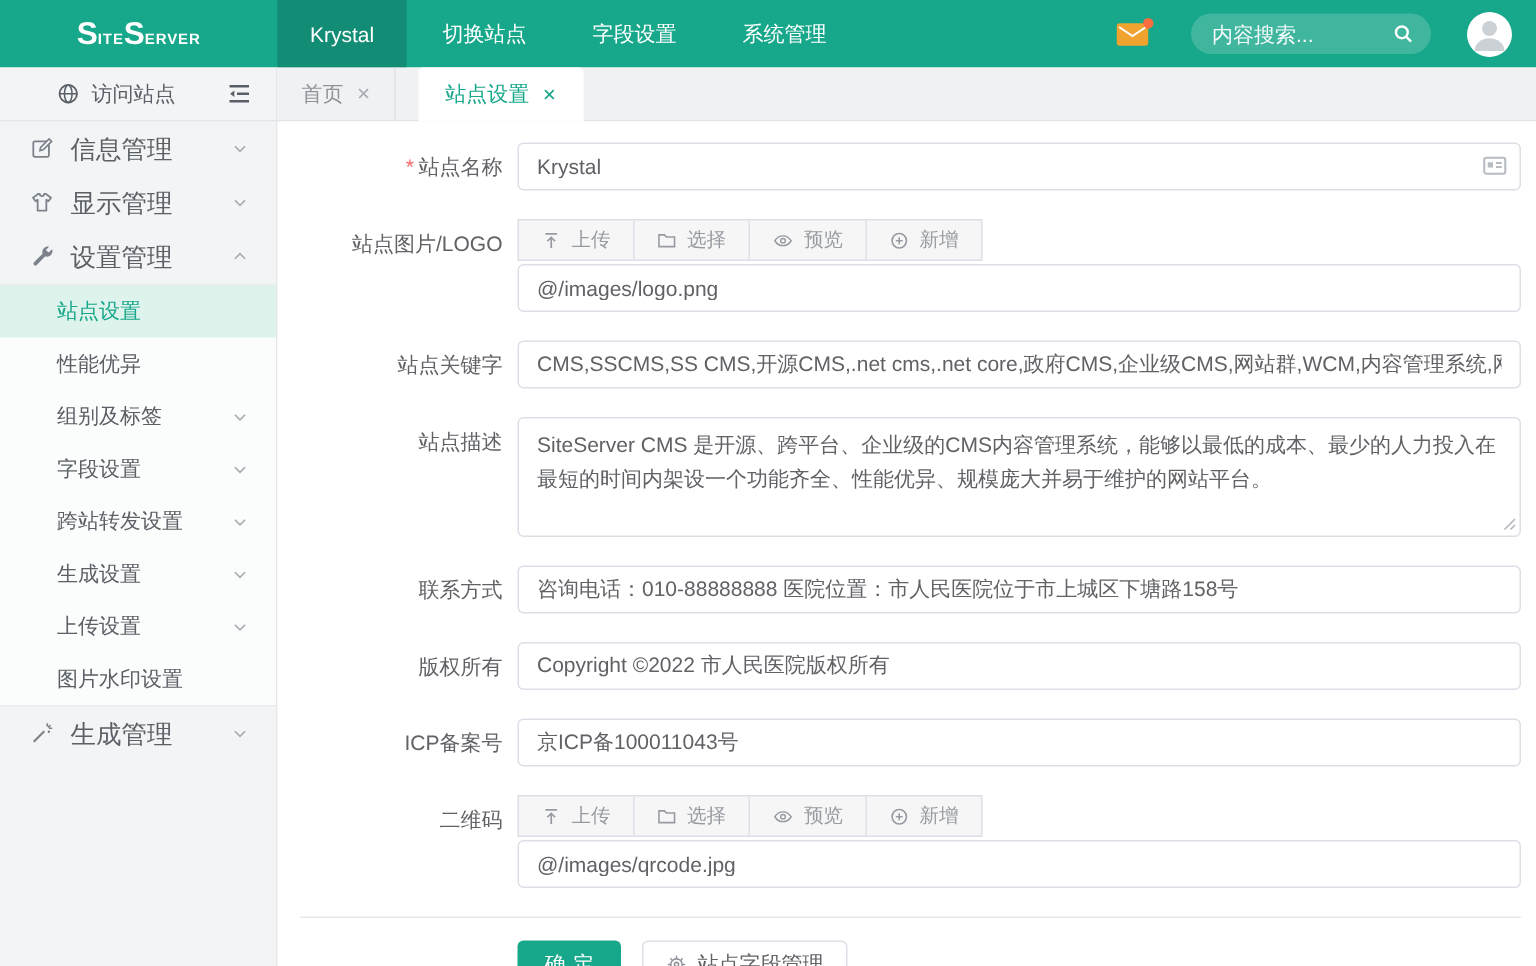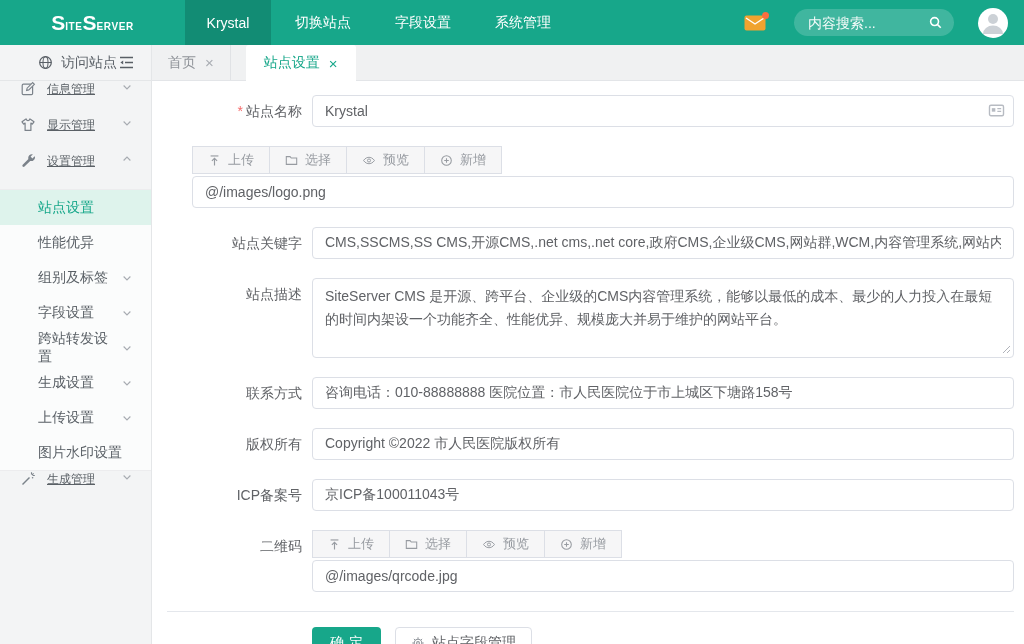--- a/index.html
+++ b/index.html
@@ -25,26 +25,26 @@
   .search{position:relative;width:160px;height:27px;margin-right:24px;}
   .search input{width:100%;height:100%;border:none;outline:none;border-radius:14px;background:rgba(255,255,255,.18);color:#4c1d95;font-size:14px;padding:0 32px 0 14px;font-family:inherit;}
   .search input::placeholder{color:rgba(255,255,255,.95);}
   .search .mag{position:absolute;right:11px;top:6px;}
   .avatar{width:30px;height:30px;border-radius:50%;background:#fff;margin-right:16px;overflow:hidden;cursor:pointer;display:flex;align-items:center;justify-content:center;}
 
   
   .body-row{flex:1;display:flex;min-height:0;}
 
   
-  .sidebar{width:152px;flex:none;background:#f3f4f5;border-right:1px solid #e4e6e8;display:flex;flex-direction:column;}
+  .sidebar{width:185px;flex:none;background:#f3f4f5;border-right:1px solid #e4e6e8;display:flex;flex-direction:column;}
   .side-header{height:36px;flex:none;display:flex;align-items:center;border-bottom:1px solid #e4e6e8;padding:0 16px 0 38px;color:#595f66;font-size:14px;cursor:pointer;}
   .side-header .hl{margin-left:8px;}
   .side-header .collapse{margin-left:auto;color:#595f66;cursor:pointer;}
   .side-menu{flex:1;overflow:hidden;}
-  .m-item{height:36px;display:flex;padding:0 18px 0 20px;color:#5a6066;font-size:12px;cursor:pointer;text-decoration:underline;}
+  .m-item{height:36px;display:flex;align-items:center;padding:0 18px 0 20px;color:#5a6066;font-size:17px;cursor:pointer;}
   .m-item .mi{width:16px;height:16px;margin-right:11px;color:#7b828a;flex:none;}
   .chev{margin-left:auto;color:#a7abb1;flex:none;}
   .chev.up{transform:rotate(180deg);}
   .submenu{background:#fbfcfc;border-top:1px solid #ececee;border-bottom:1px solid #ececee;}
   .s-item{height:35px;display:flex;align-items:center;padding:0 18px 0 38px;font-size:14px;color:#5a6066;cursor:pointer;}
   .s-item.active{background:var(--accent-light);color:var(--accent);}
 
   
   .main{flex:1;display:flex;flex-direction:column;min-width:0;}
   .tabbar{height:36px;flex:none;background:#f0f1f2;border-bottom:1px solid #e3e5e8;display:flex;align-items:stretch;}
@@ -245,20 +245,21 @@
               <svg class="suffix" width="17" height="17" viewBox="0 0 16 16">
                   <rect x="1.4" y="3" width="13.2" height="10" rx="1.4" fill="none" stroke="currentColor" stroke-width="1.3"></rect>
                   <rect x="3.6" y="5.8" width="3.3" height="3.3" fill="currentColor"></rect>
                   <path d="M8.8 6.3h3.6M8.8 8.8h3.6" stroke="currentColor" stroke-width="1.2"></path>
                 </svg>
             </div>
           </div>
         </div>
 
         <div class="row">
+          <div class="label">站点图片/LOGO</div>
           <div class="ctrl">
             <div class="btn-group">
               <button>
                   <svg width="13" height="13" viewBox="0 0 16 16">
                     <path d="M3.2 2.4h9.6" stroke="currentColor" stroke-width="1.4"></path>
                     <path d="M8 14V5.2M4.8 8.4L8 5.2l3.2 3.2" fill="none" stroke="currentColor" stroke-width="1.4"></path>
                   </svg>
                   <span>上传</span>
                 </button>
               <button>

